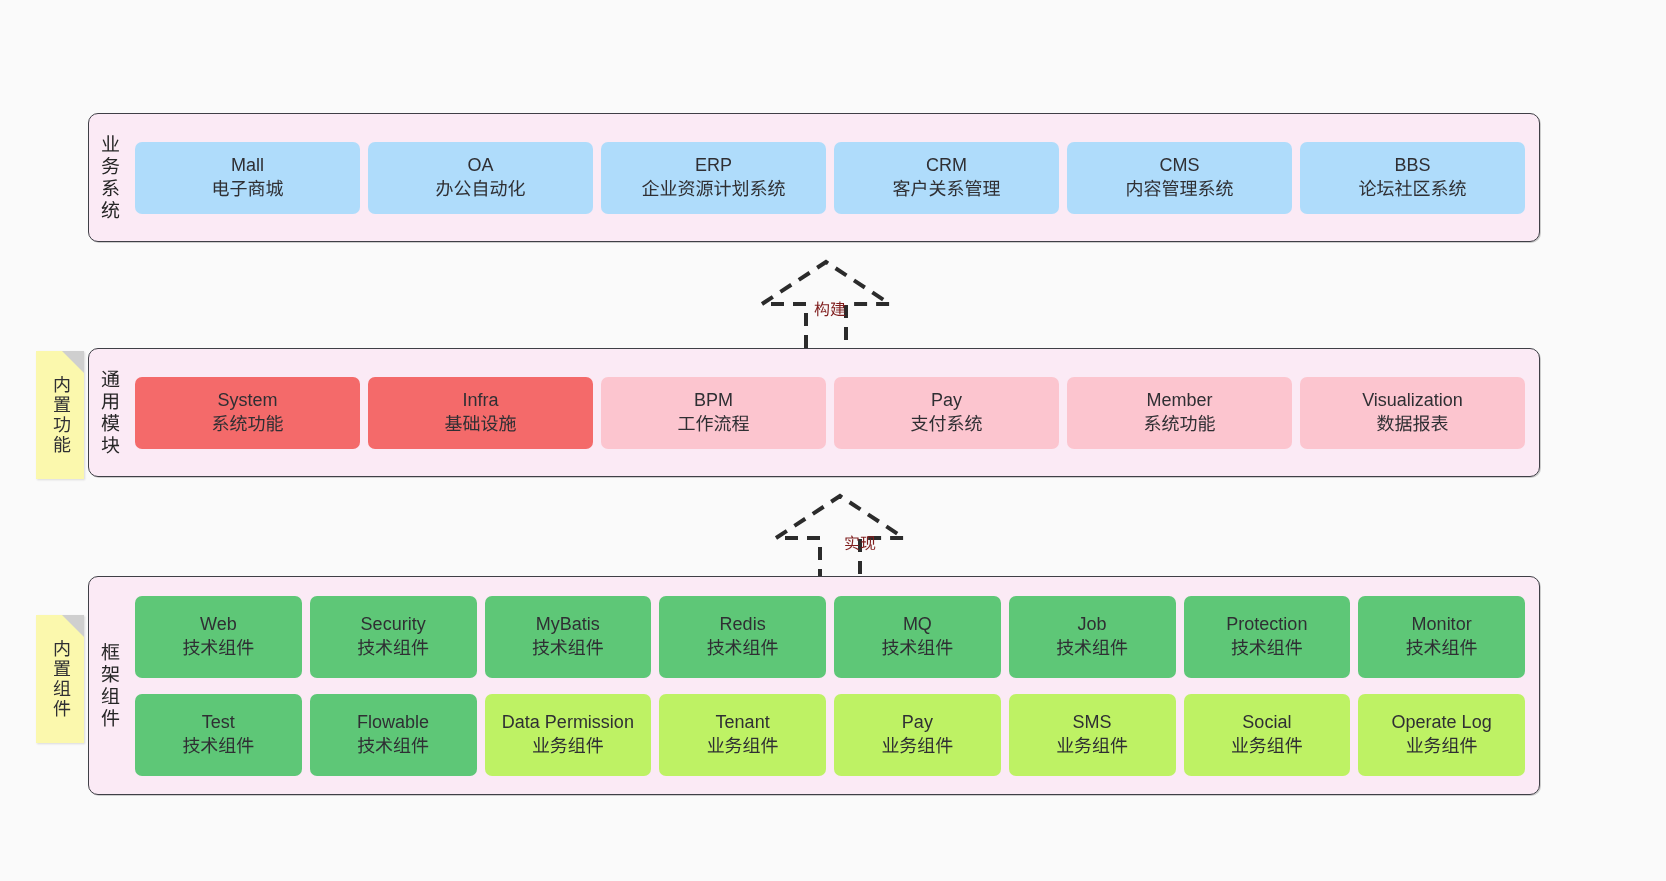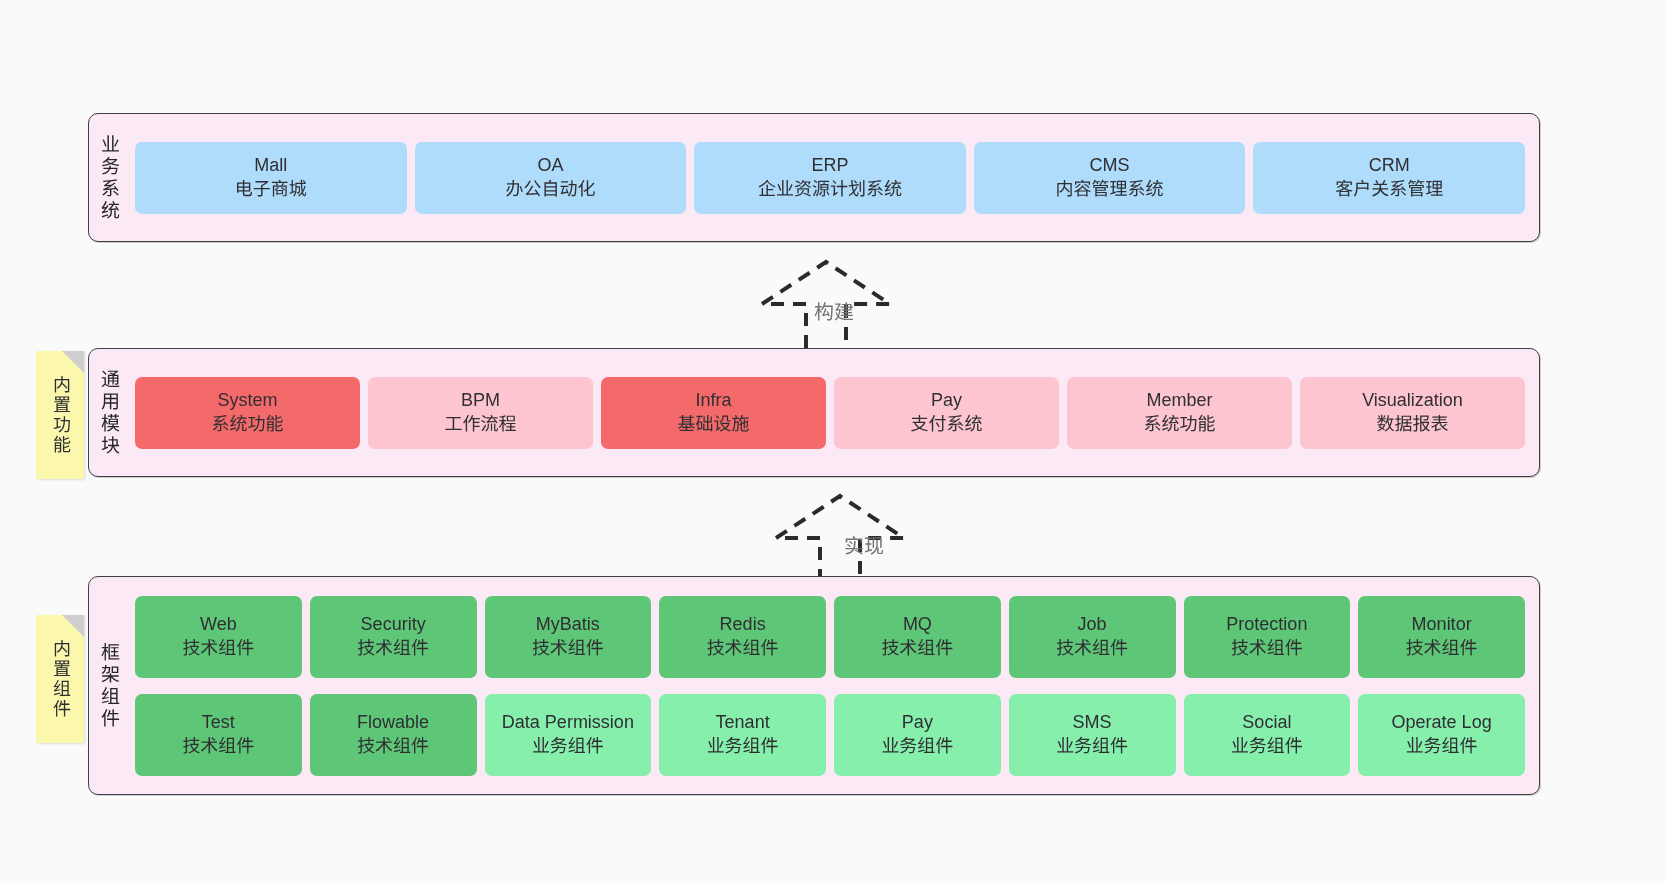--- a/index.html
+++ b/index.html
@@ -80,21 +80,21 @@
     box-sizing: border-box;
     user-select: none;
   }
   .card .t1 { display:block; }
   .card .t2 { display:block; }
 
   .c-blue        { background: #afdcfb; }
   .c-red         { background: #f46a6a; }
   .c-pink        { background: #fcc5cf; }
   .c-green       { background: #5ec777; }
-  .c-greenlight  { background: #86efac; text-align: right; }
+  .c-greenlight  { background: #bef264; text-align: right; }
 
   
   #layer-business { left: 88px; top: 113px; width: 1452px; height: 129px; }
   #layer-business .card { height: 72px; }
 
   #layer-common   { left: 88px; top: 348px; width: 1452px; height: 129px; }
   #layer-common .card { height: 72px; }
 
   #layer-framework{ left: 88px; top: 576px; width: 1452px; height: 219px; }
   #layer-framework .card { height: 82px; }
@@ -131,22 +131,22 @@
   #note-framework { left: 36px; top: 615px; height: 128px; }
 
   
   .arrow {
     position: absolute;
     pointer-events: none;
   }
   .arrow svg { display: block; overflow: visible; }
   .arrow-label {
     position: absolute;
-    font-size: 20px;
-    color: #737373;
+    font-size: 16px;
+    color: #7f1d1d;
     background: transparent;
     user-select: none;
     white-space: nowrap;
   }
   #arrow-build   { left: 752px; top: 258px; }
   #arrow-build .arrow-label   { left: 62px; top: 38px; }
   #arrow-impl    { left: 766px; top: 492px; }
   #arrow-impl .arrow-label    { left: 78px; top: 38px; }
 </style>
 </head>
@@ -164,26 +164,30 @@
         </div>
         <div class="card c-blue">
           <span class="t1">OA</span>
           <span class="t2">办公自动化</span>
         </div>
         <div class="card c-blue">
           <span class="t1">ERP</span>
           <span class="t2">企业资源计划系统</span>
         </div>
         <div class="card c-blue">
+          <span class="t1">CRM</span>
+          <span class="t2">客户关系管理</span>
+        </div>
+        <div class="card c-blue">
           <span class="t1">CMS</span>
           <span class="t2">内容管理系统</span>
         </div>
         <div class="card c-blue">
-          <span class="t1">CRM</span>
-          <span class="t2">客户关系管理</span>
+          <span class="t1">BBS</span>
+          <span class="t2">论坛社区系统</span>
         </div>
       </div>
     </div>
   </div>
 
   <div class="arrow" id="arrow-build">
     <svg width="148" height="92" viewBox="0 0 148 92" aria-hidden="true">
       <path d="M 54 90 L 54 46 L 10 46 L 74 4 L 138 46 L 94 46 L 94 90" fill="none" stroke="#2b2b2b" stroke-width="4" stroke-dasharray="13 9" stroke-linecap="butt" stroke-linejoin="miter"></path>
     </svg>
     <span class="arrow-label">构建</span>
@@ -194,27 +198,27 @@
   </div>
 
   <div class="layer" id="layer-common">
     <div class="layer-title">通用模块</div>
     <div class="layer-body">
       <div class="row">
         <div class="card c-red">
           <span class="t1">System</span>
           <span class="t2">系统功能</span>
         </div>
+        <div class="card c-red">
+          <span class="t1">Infra</span>
+          <span class="t2">基础设施</span>
+        </div>
         <div class="card c-pink">
           <span class="t1">BPM</span>
           <span class="t2">工作流程</span>
-        </div>
-        <div class="card c-red">
-          <span class="t1">Infra</span>
-          <span class="t2">基础设施</span>
         </div>
         <div class="card c-pink">
           <span class="t1">Pay</span>
           <span class="t2">支付系统</span>
         </div>
         <div class="card c-pink">
           <span class="t1">Member</span>
           <span class="t2">系统功能</span>
         </div>
         <div class="card c-pink">

